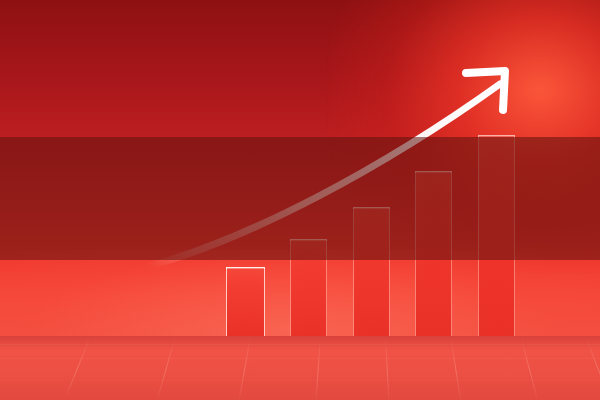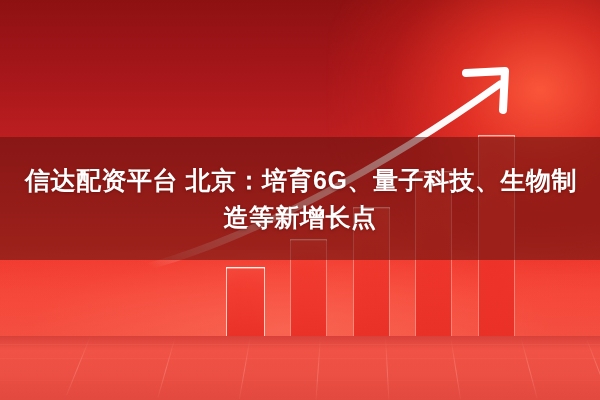--- a/index.html
+++ b/index.html
@@ -172,18 +172,14 @@
         <stop offset="70%" stop-color="#ffffff" stop-opacity="0.95"></stop>
         <stop offset="100%" stop-color="#ffffff" stop-opacity="1"></stop>
       </linearGradient>
     </defs>
     <path d="M150 266 C 250 238, 380 170, 500 84" fill="none" stroke="url(#arrowFade)" stroke-width="7" stroke-linecap="round"></path>
     <path d="M466 73 L505 71 L503 110" fill="none" stroke="#ffffff" stroke-width="8" stroke-linecap="round" stroke-linejoin="round"></path>
   </svg>
 
   <div class="band"></div>
 
-  <div class="headline">
-    <div class="line1">信达配资平台 北京：培育6G、量子科技、生物制</div>
-    <div class="line2">造等新增长点</div>
-  </div>
 
 </div>
 
 </body></html>

